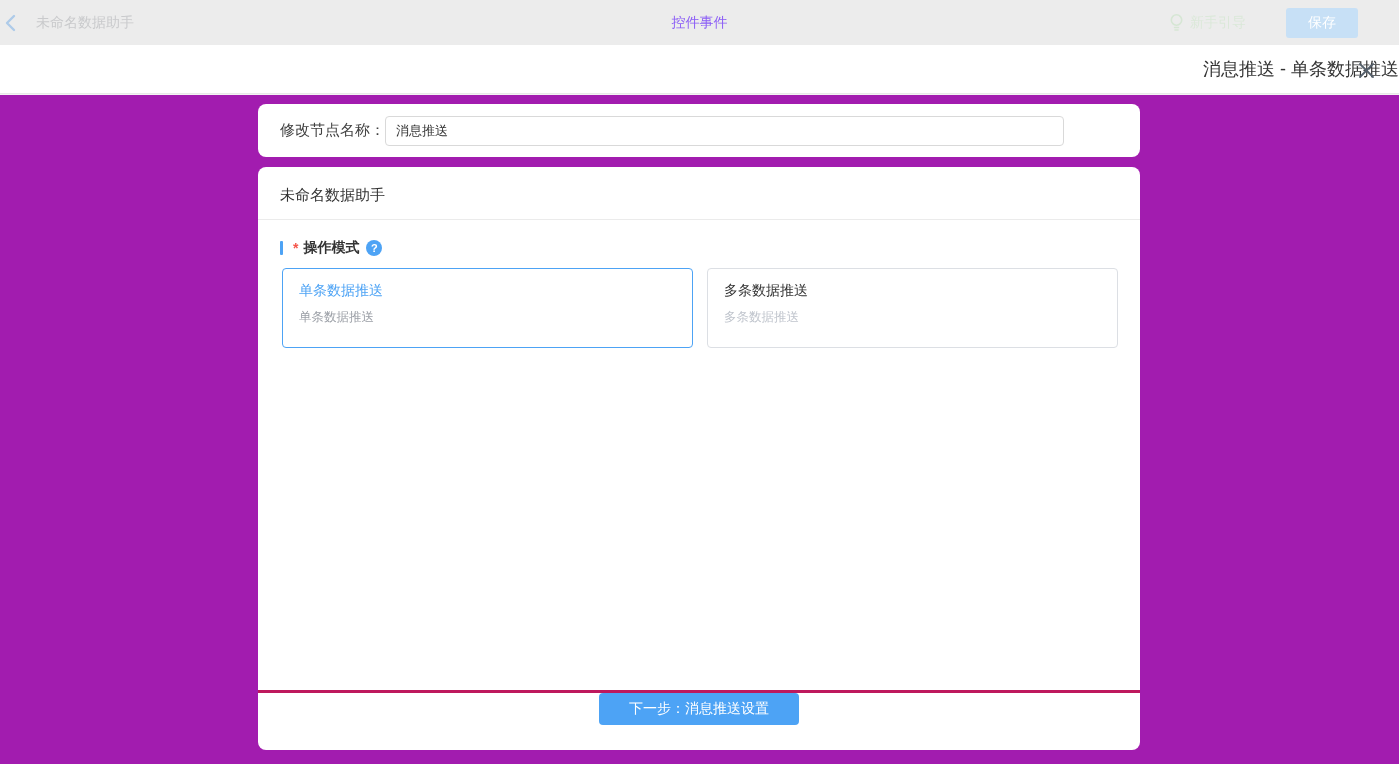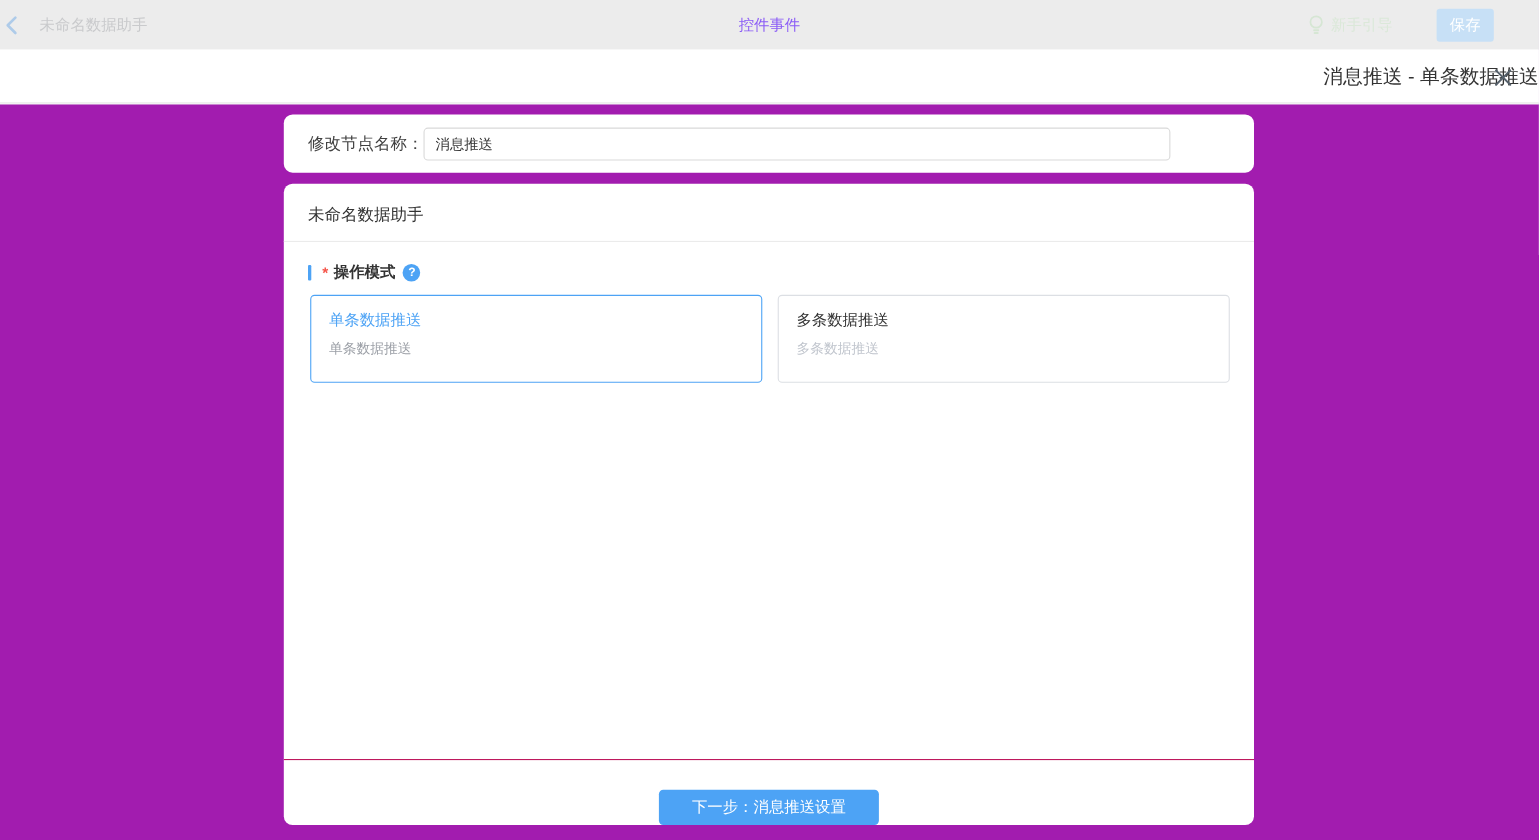--- a/index.html
+++ b/index.html
@@ -24,21 +24,21 @@
   .topbar-center {
     position: absolute; left: 0; right: 0; top: 0; height: 45px;
     display: flex; align-items: center; justify-content: center;
     font-size: 14px; color: #8b5cf6; pointer-events: none;
   }
   .topbar-right { margin-left: auto; display: flex; align-items: center; padding-right: 41px; }
   .guide { display: flex; align-items: center; cursor: pointer; }
   .guide svg { stroke: #d6e6d4; }
   .guide-label { margin-left: 6px; font-size: 14px; color: #dbe8d9; }
   .save-btn {
-    margin-left: 40px; width: 52px; height: 30px; border: none; border-radius: 3px;
+    margin-left: 40px; width: 72px; height: 30px; border: none; border-radius: 3px;
     background: #c7e0f6; color: #ffffff; font-size: 14px; cursor: pointer;
     font-family: inherit;
   }
 
   
   .modal-header {
     position: absolute; left: 0; top: 45px; width: 1399px; height: 49px;
     background: #ffffff; border-bottom: 1px solid #e8e8e8;
     display: flex; align-items: center; justify-content: flex-end;
   }
@@ -95,22 +95,22 @@
   }
   .option-card + .option-card { margin-left: 14px; }
   .option-card.selected { border-color: #4da3f5; }
   .option-title { font-size: 14px; color: #333; }
   .option-card.selected .option-title { color: #4da3f5; }
   .option-desc { font-size: 12.5px; color: #c0c5cd; margin-top: 9px; }
   .option-card.selected .option-desc { color: #9b9fa6; }
 
   .card-footer {
     position: absolute; left: 0; bottom: 0; width: 882px; height: 60px;
-    border-top: 1px solid #be185d;
-    display: flex; align-items: flex-end; justify-content: center;
+    border-top: 3px solid #be185d;
+    display: flex; align-items: flex-start; justify-content: center;
   }
   .next-btn {
     width: 200px; height: 32px; border: none; border-radius: 4px;
     background: #4da3f5; color: #ffffff; font-size: 14px; cursor: pointer;
     font-family: inherit;
   }
 </style>
 </head>
 <body>
 

